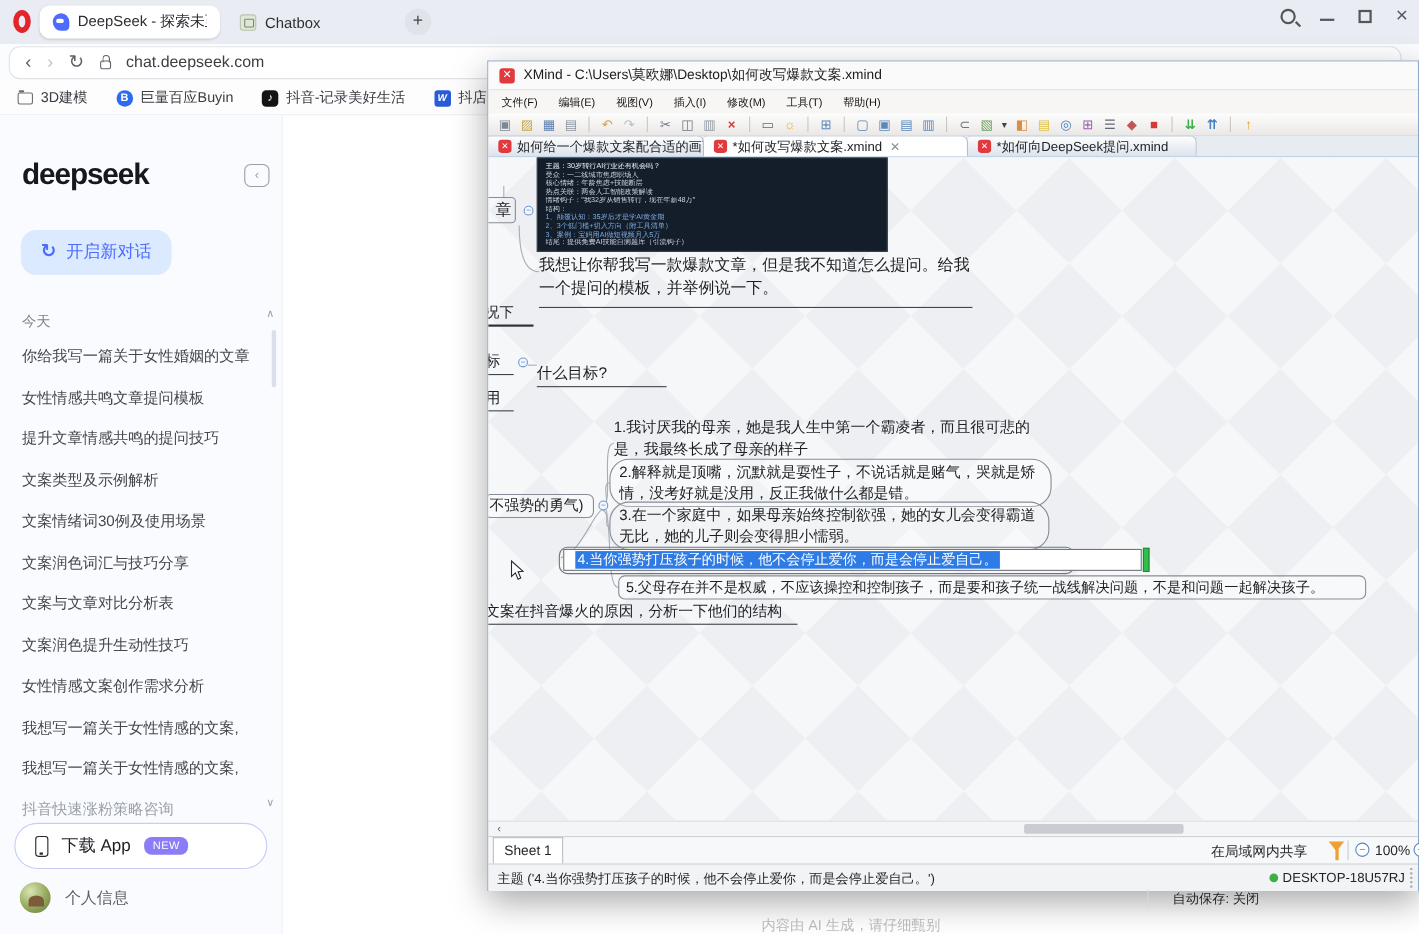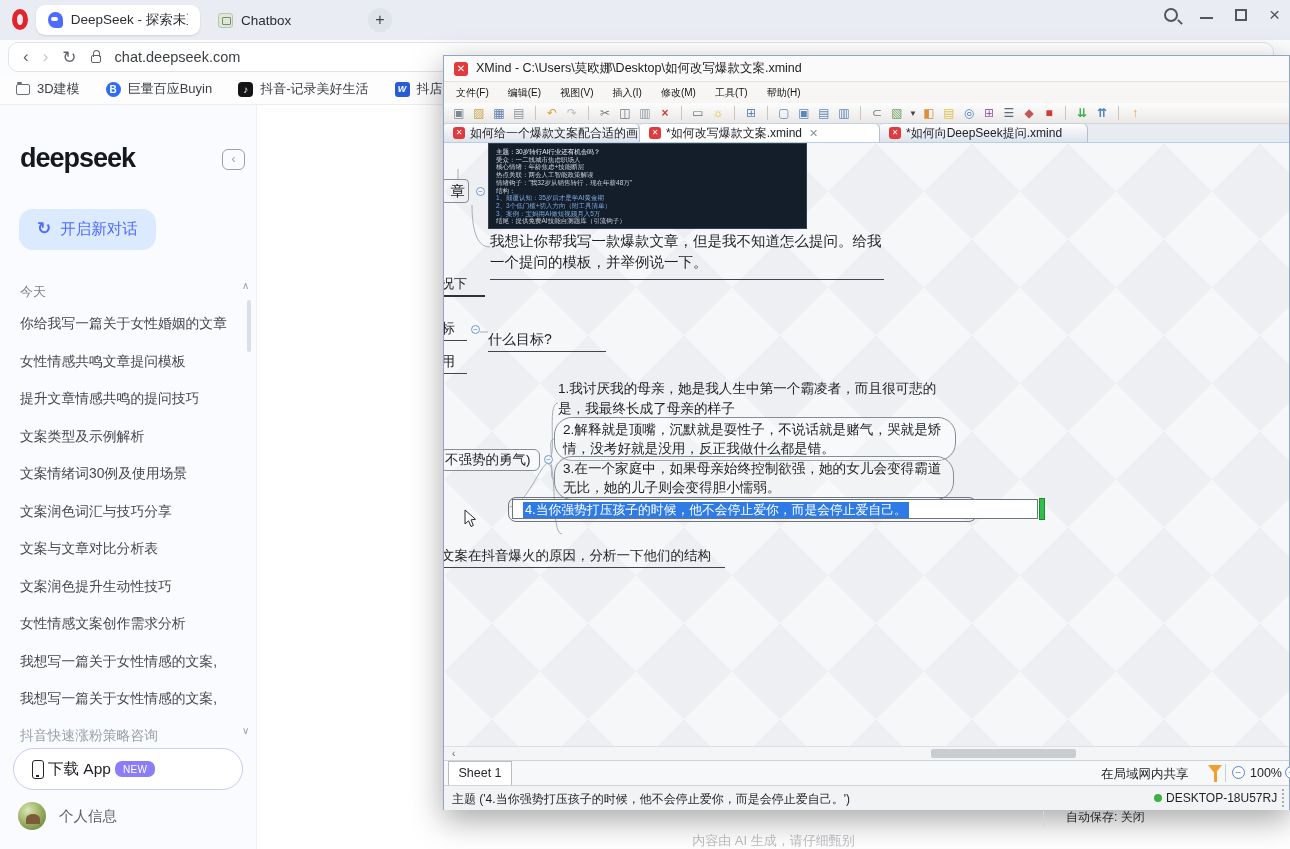--- a/index.html
+++ b/index.html
@@ -44,21 +44,21 @@
   .page{position:absolute;left:0;top:105px;width:1290px;height:744px;background:#fff}
   .sidebar{position:absolute;left:0;top:0;width:257px;height:744px;background:#fafbff;border-right:1px solid #eef0f6}
   .ds-logo{position:absolute;left:20px;top:38px;font-size:27px;font-weight:bold;letter-spacing:-1px;color:#15181d}
   .collapse-btn{position:absolute;left:222px;top:44px;width:23px;height:21px;border:1.5px solid #9aa0a8;border-radius:6px;color:#9aa0a8;font-size:12px;text-align:center;line-height:18px}
   .newchat{position:absolute;left:19px;top:104px;height:41px;padding:0 18px;background:#dbeafe;border-radius:14px;display:flex;align-items:center;gap:9px;color:#4d6bfe;font-size:15.5px}
   .nc-ico{font-size:17px;font-weight:bold;position:relative;top:-1px}
   .sec-label{position:absolute;left:20px;top:178px;font-size:13px;color:#7d828a}
   .chat-item{position:absolute;left:20px;width:215px;height:20px;font-size:13.8px;color:#44474d;white-space:nowrap;overflow:hidden}
   .sb-thumb{position:absolute;left:247px;top:195px;width:4px;height:52px;border-radius:2px;background:#d9dfeb}
   .sb-chev{position:absolute;left:242px;font-size:10px;color:#9aa0a8}
-  .dl-app{position:absolute;left:13px;top:643px;width:230px;height:42px;background:#fff;border:1px solid #c6cdf7;border-radius:21px;display:flex;align-items:center;gap:4px;padding:0 18px}
+  .dl-app{position:absolute;left:13px;top:643px;width:230px;height:42px;background:#fff;border:1px solid #c6cdf7;border-radius:21px;display:flex;align-items:center;gap:12px;padding:0 18px}
   .phone-ico{width:12px;height:19px;border:1.8px solid #24262b;border-radius:3px;position:relative}
   .phone-ico:after{content:"";position:absolute;left:3px;bottom:1px;width:3px;height:1.5px;background:#24262b}
   .dl-label{font-size:15.5px;color:#1b1e23}
   .new-badge{background:#8b7cf8;color:#fff;font-size:10px;padding:2.5px 8px;border-radius:7px;letter-spacing:.4px}
   .profile{position:absolute;left:18px;top:697px;display:flex;align-items:center;gap:13px}
   .avatar{width:28px;height:28px;border-radius:50%;background:radial-gradient(circle at 35% 30%,#d9e6b2,#94a85c 55%,#5f7a38);position:relative;overflow:hidden}
   .avatar:after{content:"";position:absolute;left:8px;top:12px;width:14px;height:10px;background:#7b5b3a;border-radius:50% 50% 0 0}
   .profile-label{font-size:14.5px;color:#5a5e66}
   .footer-note{position:absolute;left:257px;top:727px;width:1033px;text-align:center;font-size:13px;color:#bcbec2}
 
@@ -321,20 +321,21 @@
       <div class="mnode boxed" style="left:-4px;top:306px;width:100px;height:22px;font-size:13.5px;line-height:20px;padding-left:4px;border-radius:6px">不强势的勇气)</div>
       <div class="minus" style="left:100px;top:312px">−</div>
 
       <div class="mnode boxed" style="left:110px;top:313px;width:400px;font-size:13.6px;line-height:19px;white-space:pre-line;padding:2px 8px">3.在一个家庭中，如果母亲始终控制欲强，她的女儿会变得霸道
 无比，她的儿子则会变得胆小懦弱。</div>
 
       <div class="sel-outer"></div>
       <div class="sel-edit"><span class="sel-text">4.当你强势打压孩子的时候，他不会停止爱你，而是会停止爱自己。</span></div>
       <div class="sel-handle"></div>
 
+      <div class="mnode boxed" style="left:118px;top:380px;width:680px;height:22px;font-size:13px;line-height:20px;padding:0 6px;border-radius:6px">5.父母存在并不是权威，不应该操控和控制孩子，而是要和孩子统一战线解决问题，不是和问题一起解决孩子。</div>
 
       <div class="mnode" style="left:-3px;top:404px;width:284px;font-size:13.5px;border-bottom:1.5px solid #3f454c;padding-bottom:2px">文案在抖音爆火的原因，分析一下他们的结构</div>
 
       <svg width="13" height="19" style="position:absolute;left:20px;top:366px">
         <path d="M1,1 L1,15 L4.5,11.8 L7,17.5 L9.4,16.4 L7,10.8 L11.5,10.3 Z" fill="#fff" stroke="#2b2b2b" stroke-width="1"></path>
       </svg>
     </div>
 
     <div class="xm-hscroll">
       <span class="hs-arrow">‹</span>

